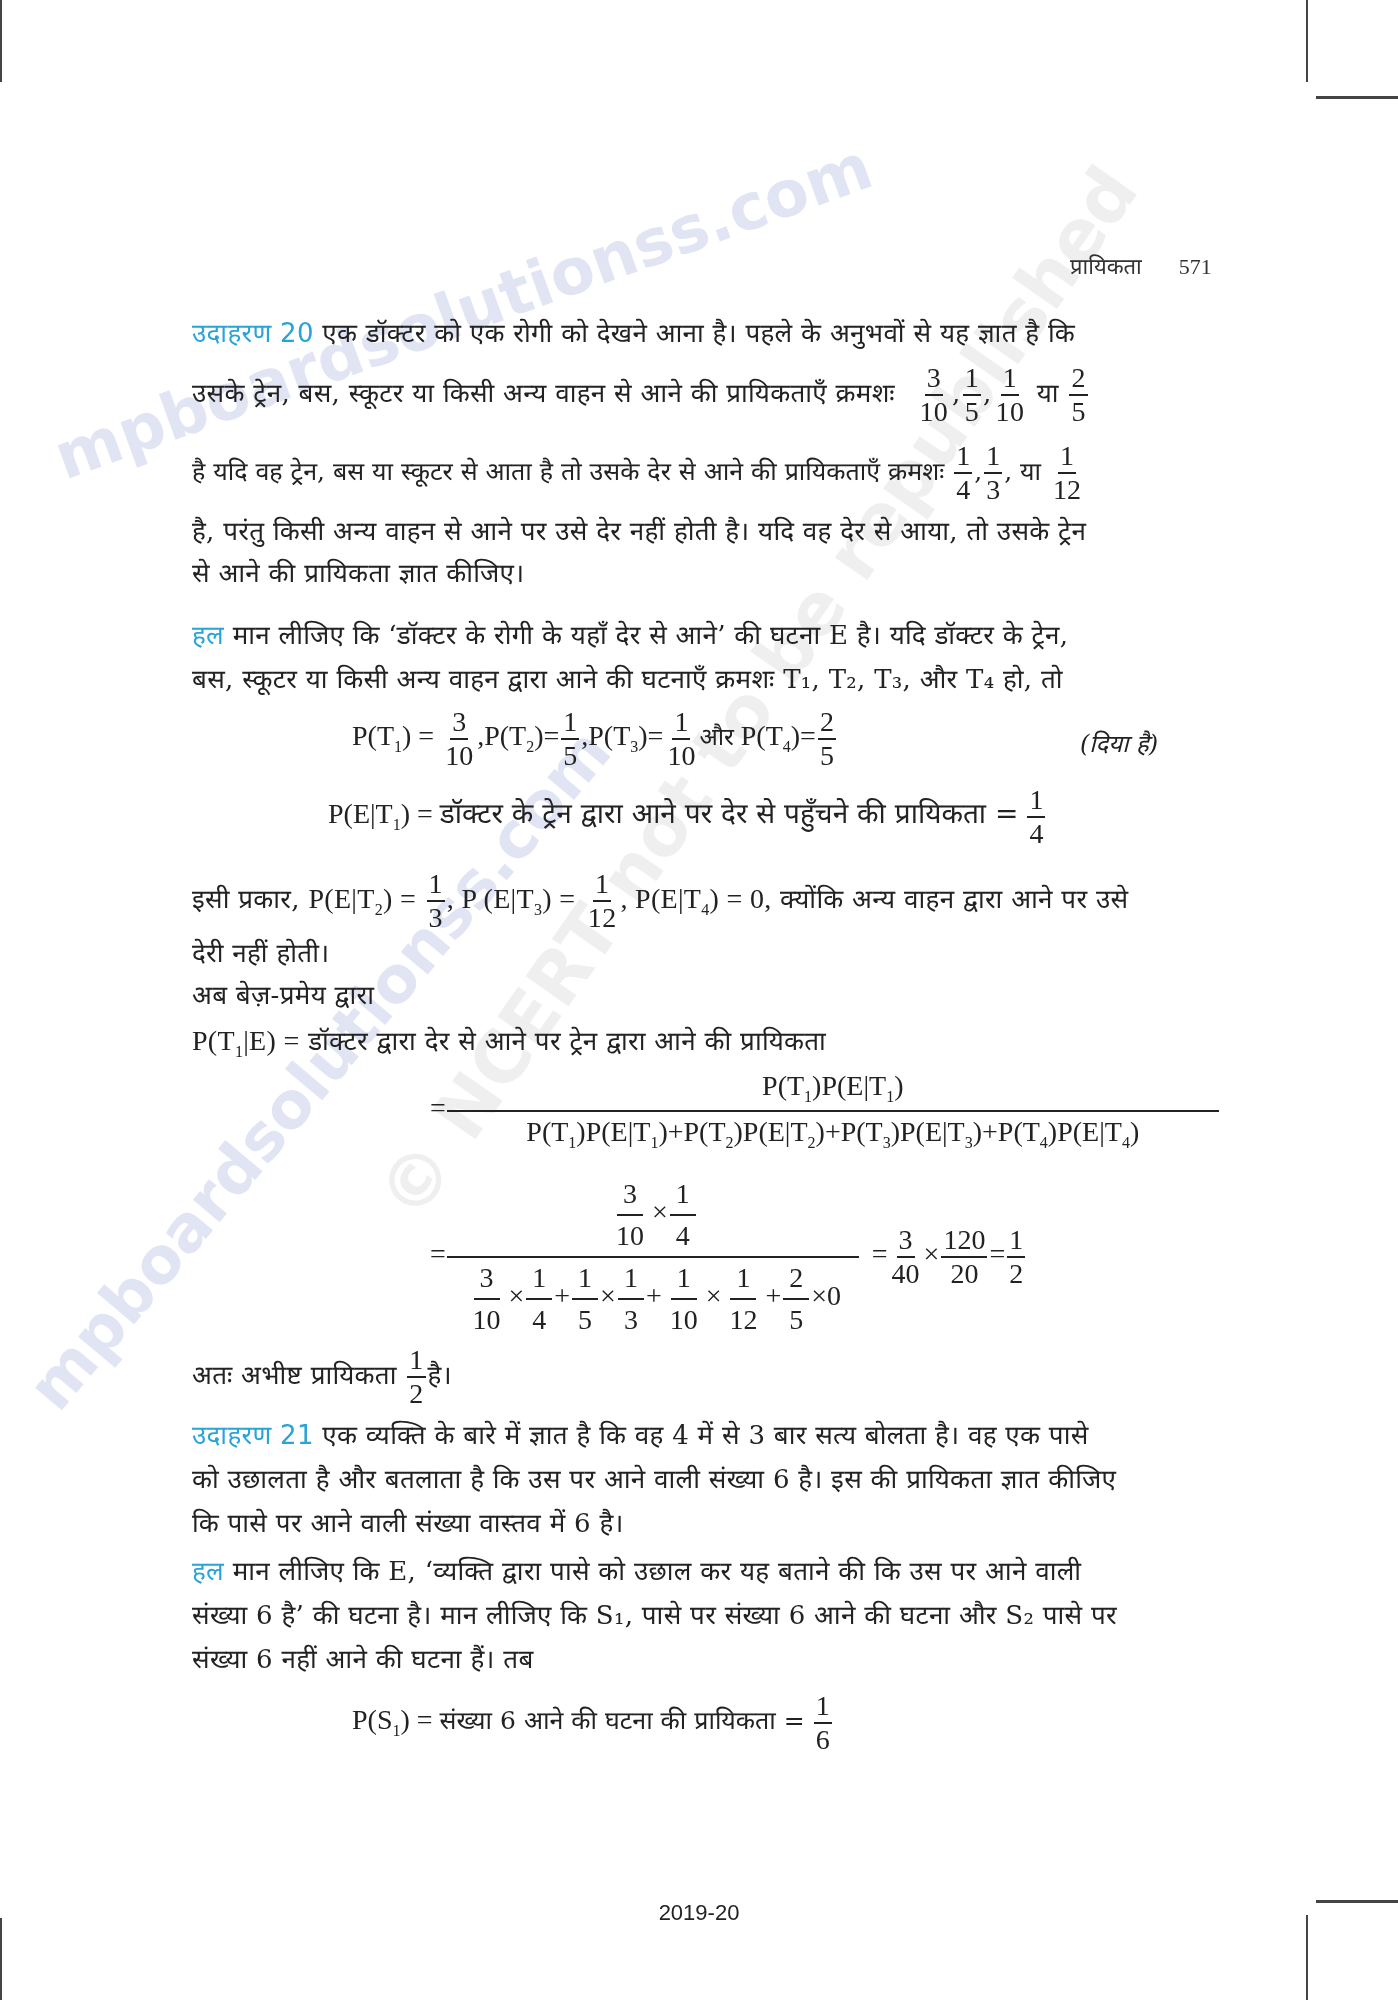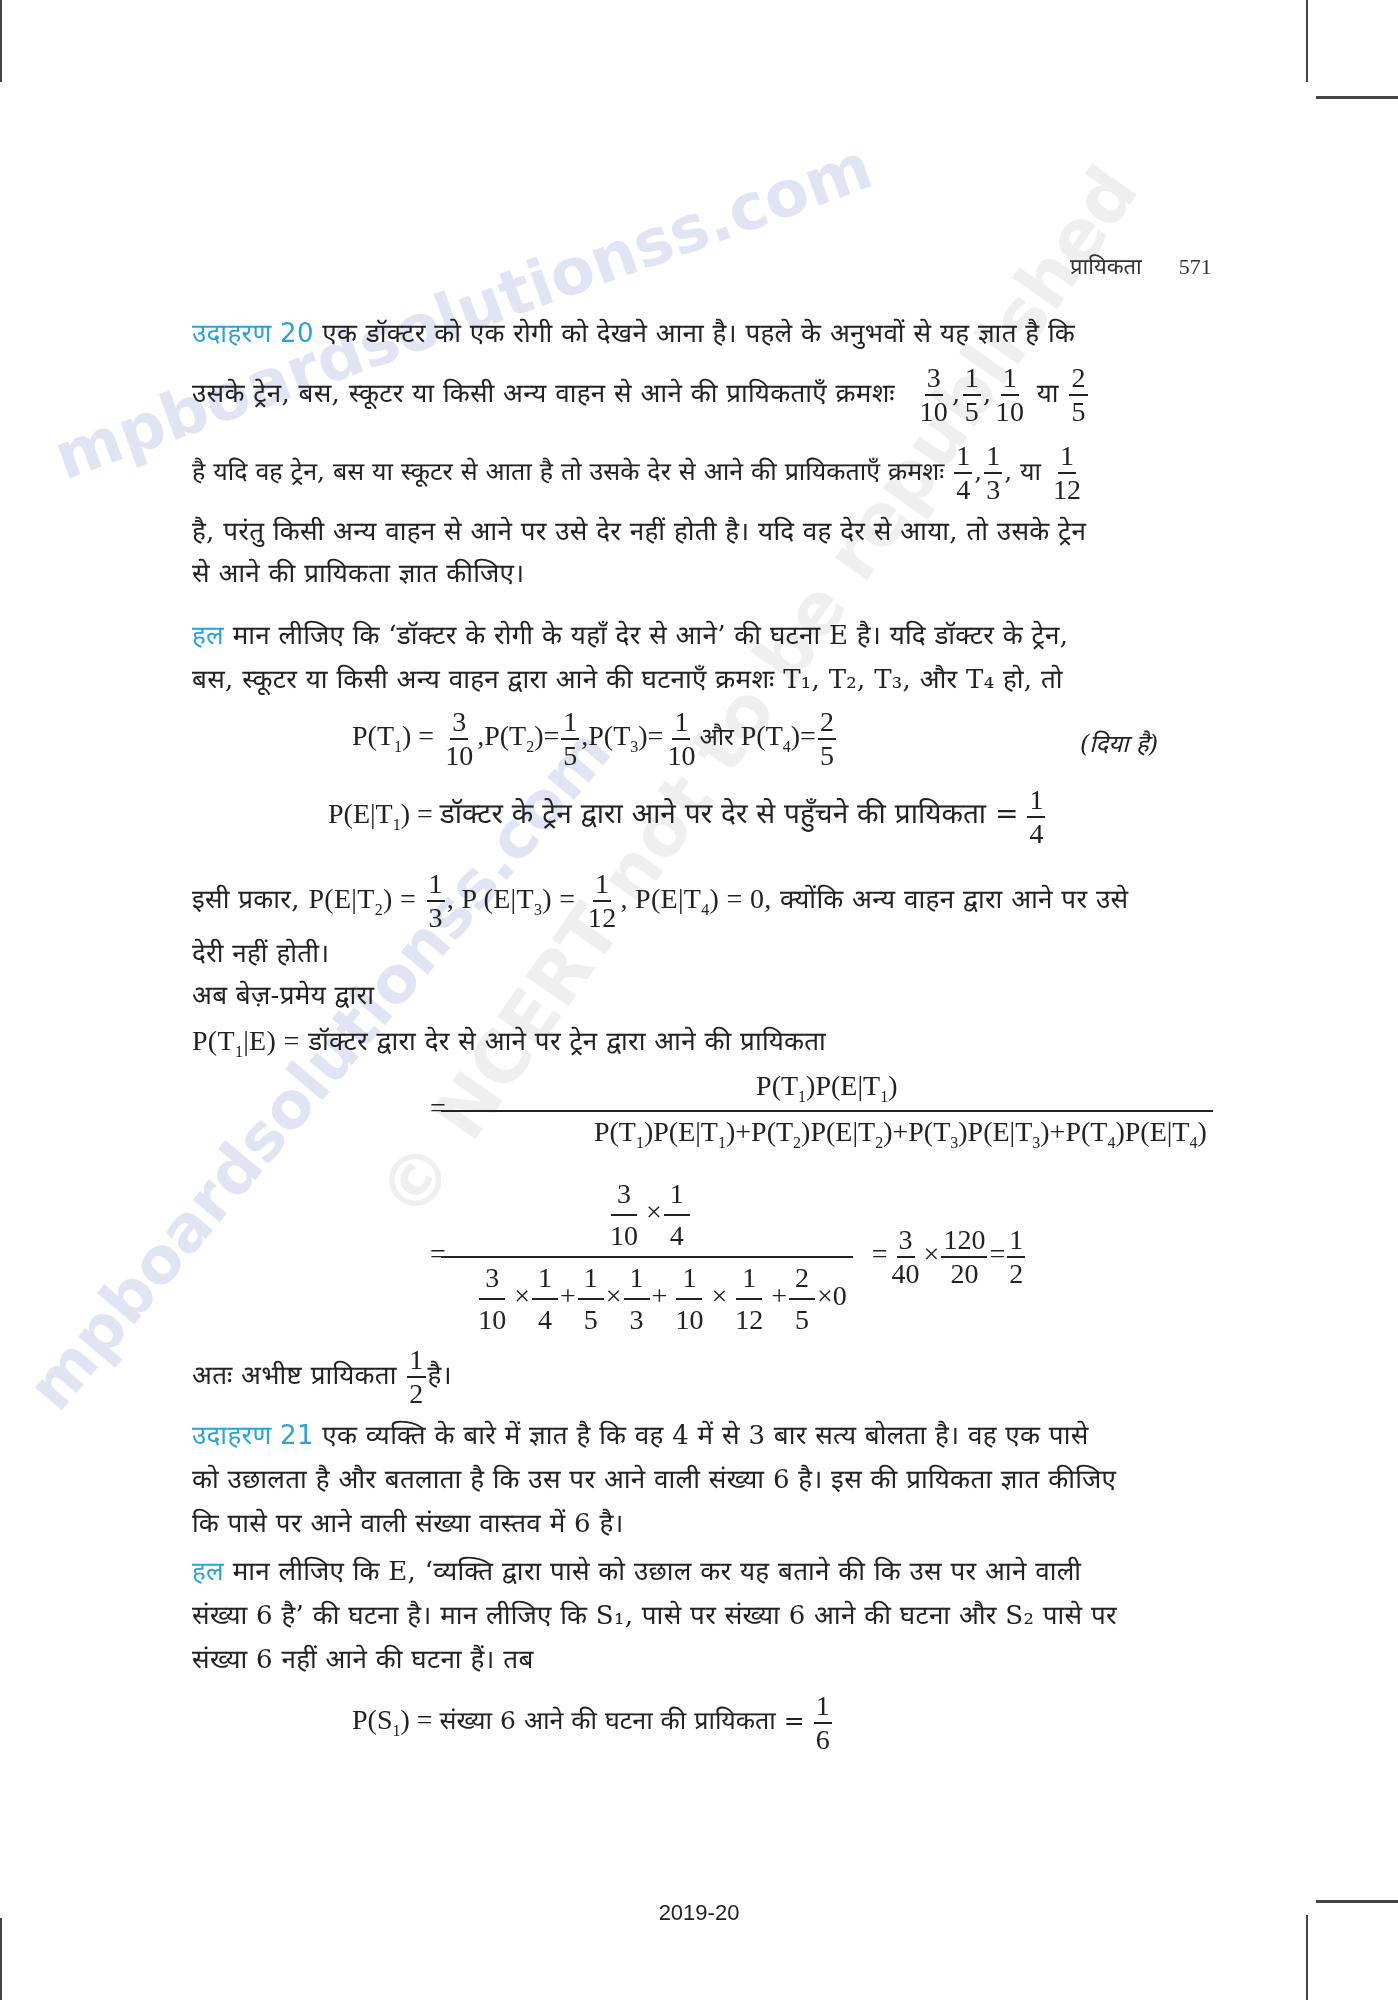--- a/index.html
+++ b/index.html
@@ -10,21 +10,21 @@
   .hdr { font-size:22px; color:#333; }
   .line { position:absolute; left:192px; font-size:26px; line-height:34px; white-space:nowrap; letter-spacing:0.3px; }
   .lbl { color:#2aa3d8; font-family:"DejaVu Sans","Liberation Sans",sans-serif; }
   .frac { display:inline-flex; flex-direction:column; align-items:center; vertical-align:middle;
           font-family:"Liberation Serif",serif; font-size:28px; line-height:32px; margin:0 2px; }
   .frac .n { border-bottom:2px solid #222; padding:0 2px; }
   .frac .d { padding:0 2px; }
   .m { font-family:"Liberation Serif",serif; font-size:28px; }
   sub { font-size:16px; }
   .eq { position:absolute; font-family:"Liberation Serif",serif; font-size:28px; white-space:nowrap; }
-  .bigfrac { display:inline-flex; flex-direction:column; align-items:flex-end; vertical-align:middle; }
+  .bigfrac { display:inline-flex; flex-direction:column; align-items:center; vertical-align:middle; }
   .bigfrac .n { border-bottom:2px solid #222; padding:0 6px 4px; text-align:center; }
   .bigfrac .d { padding:4px 6px 0; }
   .wm { position:absolute; color:rgba(120,130,200,0.22); font-family:"DejaVu Sans","Liberation Sans",sans-serif;
         font-weight:bold; white-space:nowrap; transform-origin:left bottom; pointer-events:none; }
   .footer { position:absolute; left:0; width:1398px; top:1900px; text-align:center;
             font-family:"Liberation Sans",sans-serif; font-size:22px; color:#222; }
 </style>
 </head>
 <body>
 

